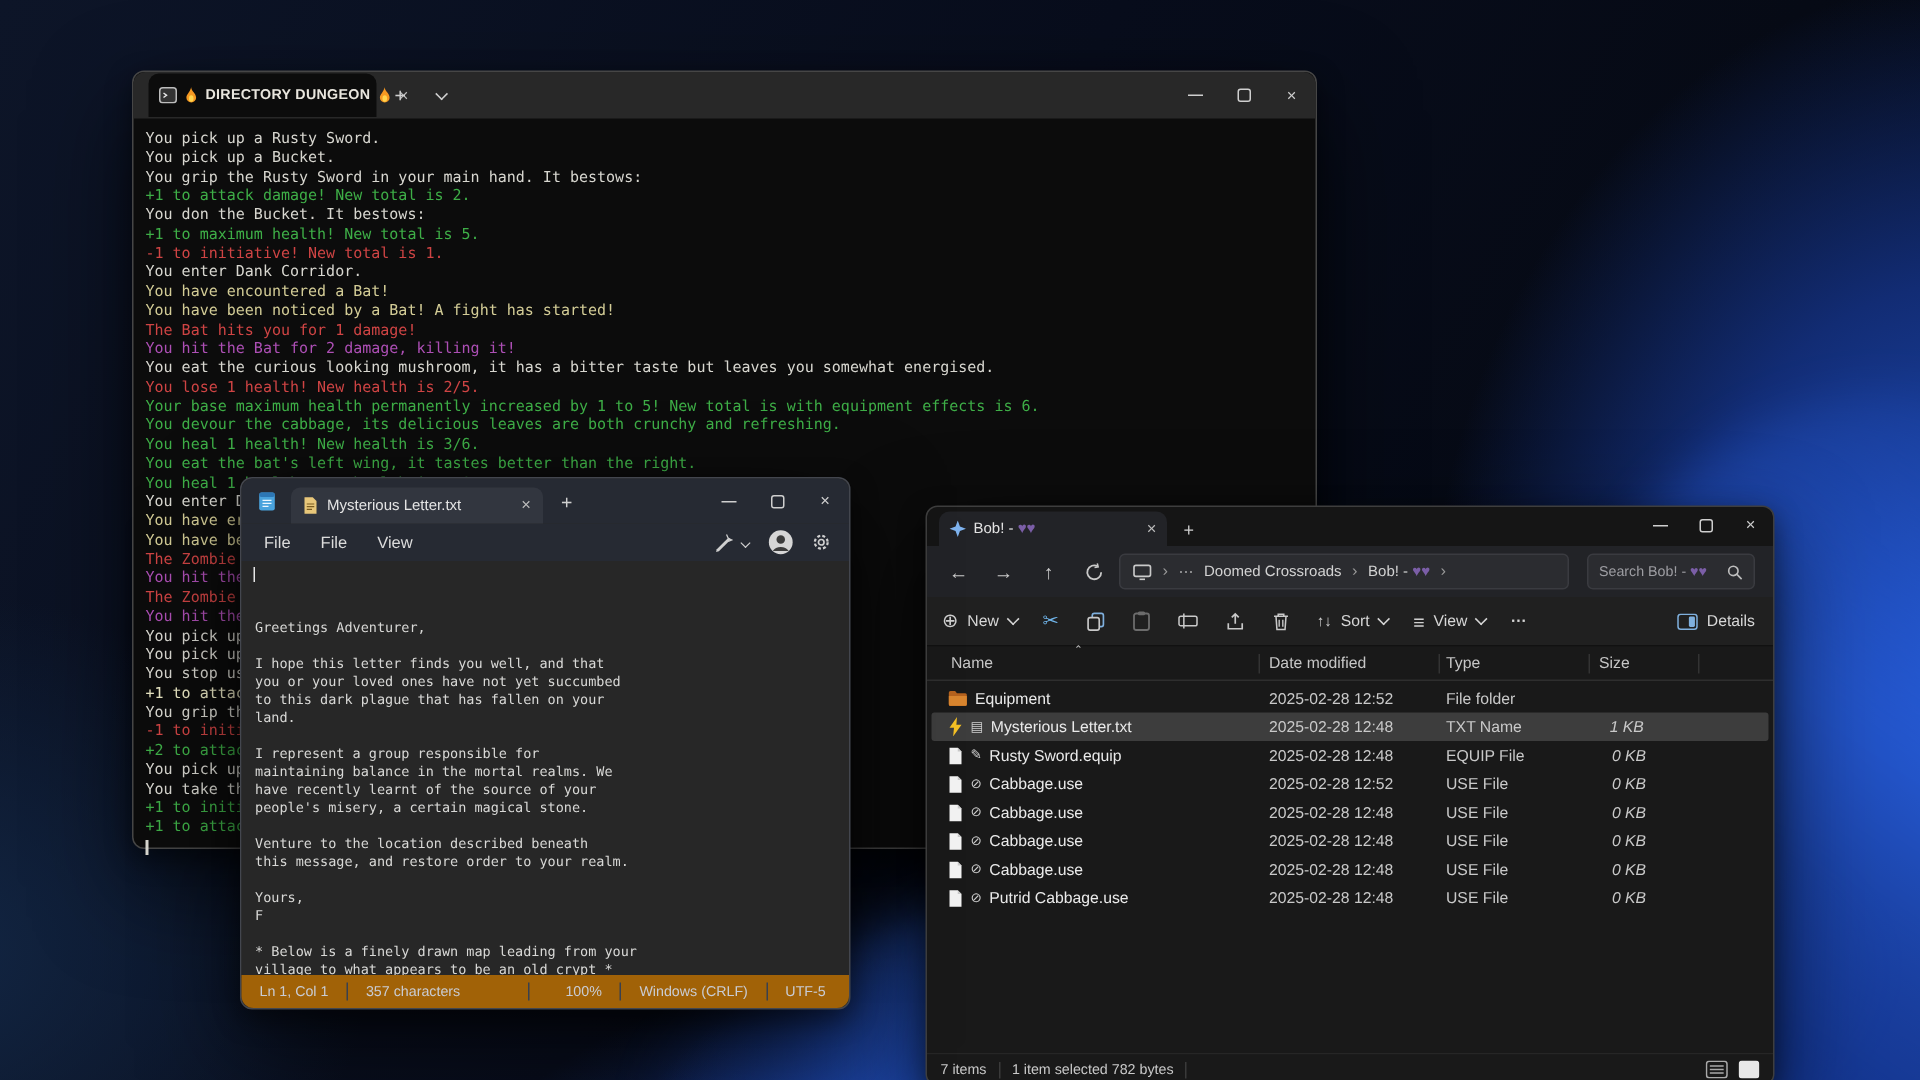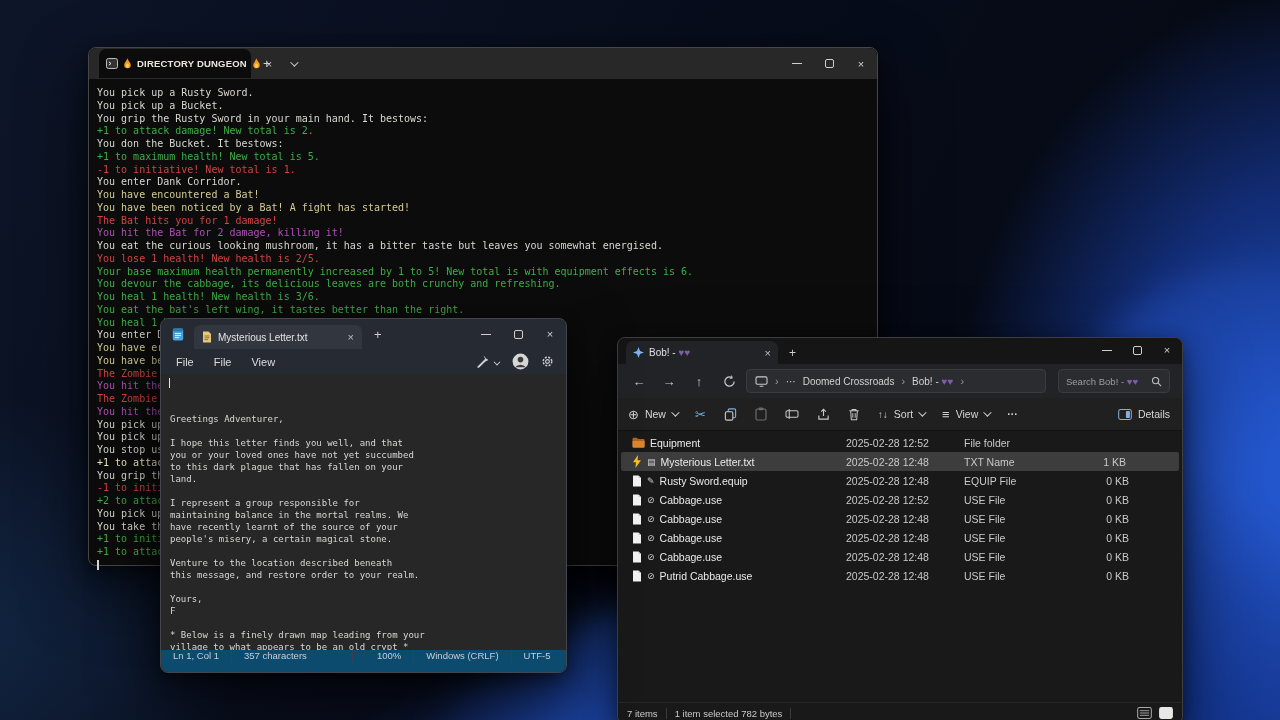--- a/index.html
+++ b/index.html
@@ -60,22 +60,22 @@
     border-radius:6px 6px 0 0; display:flex; align-items:center; padding:0 8px; gap:6px; }
   .np-tab-title { color:#e4e4e4; font-size:10px; white-space:nowrap; }
   .np-plus { color:#cfcfcf; font-size:13px; margin-left:12px; }
   .np-menubar { height:25px; background:#262a33; display:flex; align-items:center; gap:2px; padding-left:6px; }
   .np-menu { color:#dcdcdc; font-size:11px; padding:3px 9px; border-radius:4px; }
   .np-mb-right { margin-left:auto; display:flex; align-items:center; gap:12px; padding-right:12px; color:#d5d5d5; }
   .np-body { position:relative; height:278px; background:#272727; padding:3px 0 0 9px;
     font-family:"DejaVu Sans Mono","Liberation Mono",monospace; font-size:9px; line-height:12px;
     color:#d8d8d6; white-space:pre; overflow:hidden; }
   .np-caret { position:absolute; left:8px; top:4px; width:1px; height:10px; background:#e6e6e6; }
-  .np-status { position:absolute; left:0; right:0; bottom:0; height:22px; background:#0c4a6e;
-    border-radius:0 0 8px 8px; display:flex; color:#c9ccd4; font-size:9.5px; }
+  .np-status { position:absolute; left:0; right:0; bottom:0; height:22px; background:#a16207;
+    border-radius:0 0 8px 8px; display:flex; align-items:center; color:#c9ccd4; font-size:9.5px; }
   .np-status .seg { padding:0 12px; white-space:nowrap; }
   .np-status .div { width:1px; height:12px; background:#39404f; }
 
   
   .explorer { left:617px; top:293px; width:566px; height:387px; background:#191919;
     border:1px solid #3e3e3e; z-index:2;margin-top:44px; }
   .ex-tabbar { height:26px; background:#151515; border-radius:8px 8px 0 0; display:flex; align-items:flex-end; }
   .ex-tab { margin-left:8px; width:152px; height:23px; background:#222327; border-radius:7px 7px 0 0;
     display:flex; align-items:center; padding:0 7px; gap:5px; }
   .ex-tab-label { color:#e2e2e2; font-size:10px; white-space:nowrap; }
@@ -105,21 +105,21 @@
   .ex-row { display:flex; align-items:center; height:19px; color:#d6d6d6; font-size:10.5px; }
   .ex-row.sel { background:#3d3d3d; border-radius:2px; margin:0 3px; }
   .ex-row.sel .c-name { padding-left:11px; }
   .ex-row.sel .c-size { padding-right:3px; }
   .c-name { flex:0 0 212px; display:flex; align-items:center; gap:5px; padding-left:14px; overflow:hidden; }
   .ex-row.sel .c-name { flex-basis:209px; }
   .fname { color:#eaeaea; white-space:nowrap; }
   .fglyph { color:#cfcfcf; font-size:9px; }
   .c-date { flex:0 0 118px; padding-left:16px; color:#c9c9c9; }
   .c-type { flex:0 0 95px; padding-left:16px; color:#c9c9c9; }
-  .c-size { flex:0 0 86px; text-align:right; color:#c9c9c9; }
+  .c-size { flex:0 0 86px; text-align:center; color:#c9c9c9;font-style:italic; }
   .ex-status { position:absolute; left:0; right:0; bottom:0; height:21px; background:#191919;
     border-top:1px solid #262626; border-radius:0 0 8px 8px; display:flex; align-items:center;
     color:#c9c9c9; font-size:9.5px; padding:0 9px; gap:8px; }
   .ex-status .div { width:1px; height:11px; background:#3a3a3a; }
   .ex-status .views { margin-left:auto; display:flex; gap:7px; }
   .heart { color:#7b5ea7; font-size:1em; }
   svg { display:block; }
 </style>
 </head>
 <body>
@@ -275,20 +275,31 @@
     <span class="tb-it" style="font-weight:700">···</span>
     <span class="tb-details">
       <svg width="14" height="11" viewBox="0 0 15 12">
           <rect x="0.6" y="0.6" width="13.8" height="10.8" rx="2" stroke="#7fb0de" stroke-width="1.1" fill="none"></rect>
           <rect x="8.5" y="2.2" width="4.4" height="7.6" rx="1" fill="#7fb0de"></rect>
         </svg>
       <span>Details</span>
     </span>
   </div>
 
+  <div class="ex-headers">
+    <span class="sort-caret">⌃</span>
+    <span class="h" style="left:16px">Name</span>
+    <span class="h" style="left:228px">Date modified</span>
+    <span class="h" style="left:346px">Type</span>
+    <span class="h" style="left:448px">Size</span>
+    <span class="h-sep" style="left:221px"></span>
+    <span class="h-sep" style="left:341px"></span>
+    <span class="h-sep" style="left:441px"></span>
+    <span class="h-sep" style="left:514px"></span>
+  </div>
 
   <div class="ex-rows">
       <div class="ex-row">
         <span class="c-name">
           <span class="fic">
             <svg width="13" height="11" viewBox="0 0 14 12">
               <path d="M0.5 2 a1.2 1.2 0 0 1 1.2-1.2 h3.4 l1.3 1.5 h6 a1.2 1.2 0 0 1 1.2 1.2 v7 a1.2 1.2 0 0 1 -1.2 1.2 h-10.7 a1.2 1.2 0 0 1 -1.2 -1.2 Z" fill="#b5621e"></path>
               <path d="M0.5 4.4 h13.1 v5.9 a1.2 1.2 0 0 1 -1.2 1.2 h-10.7 a1.2 1.2 0 0 1 -1.2 -1.2 Z" fill="#d8852f"></path>
             </svg>
           </span>

